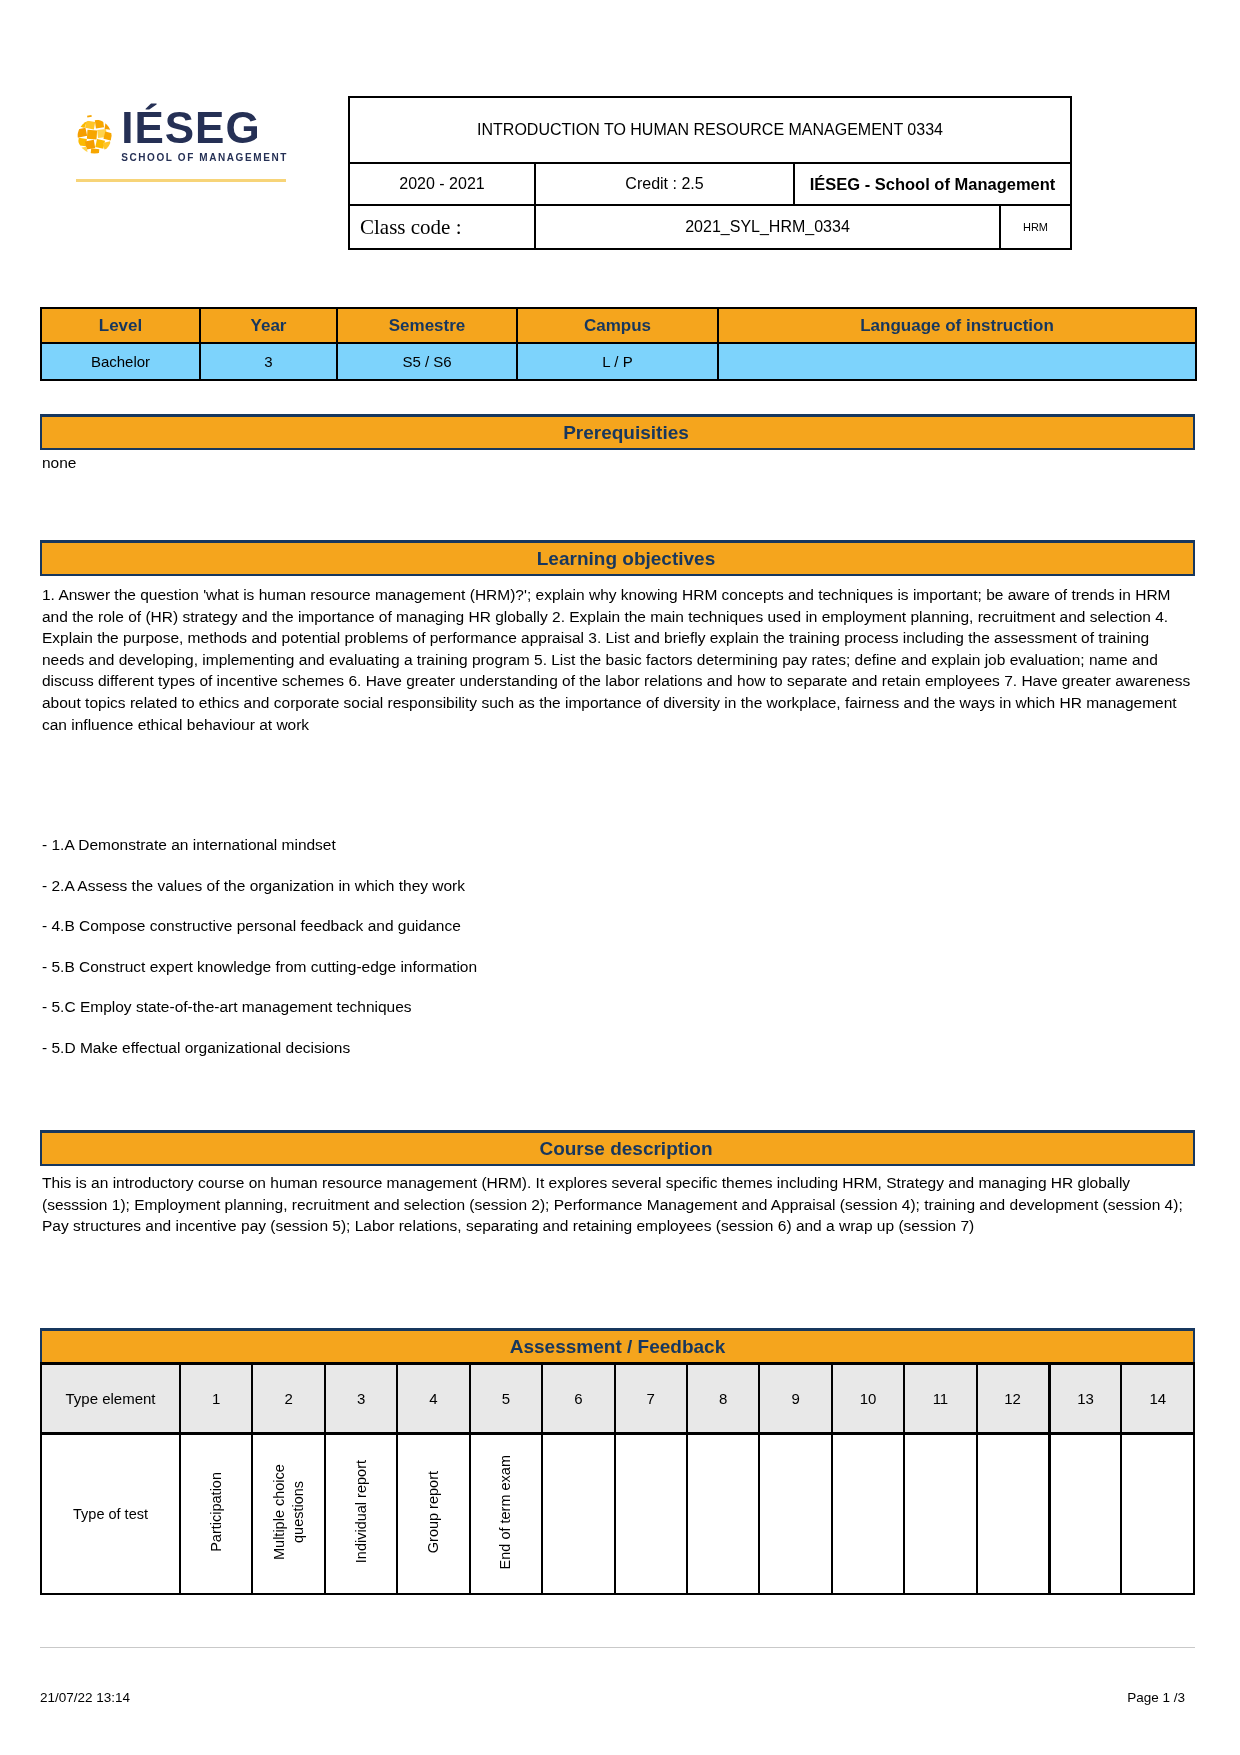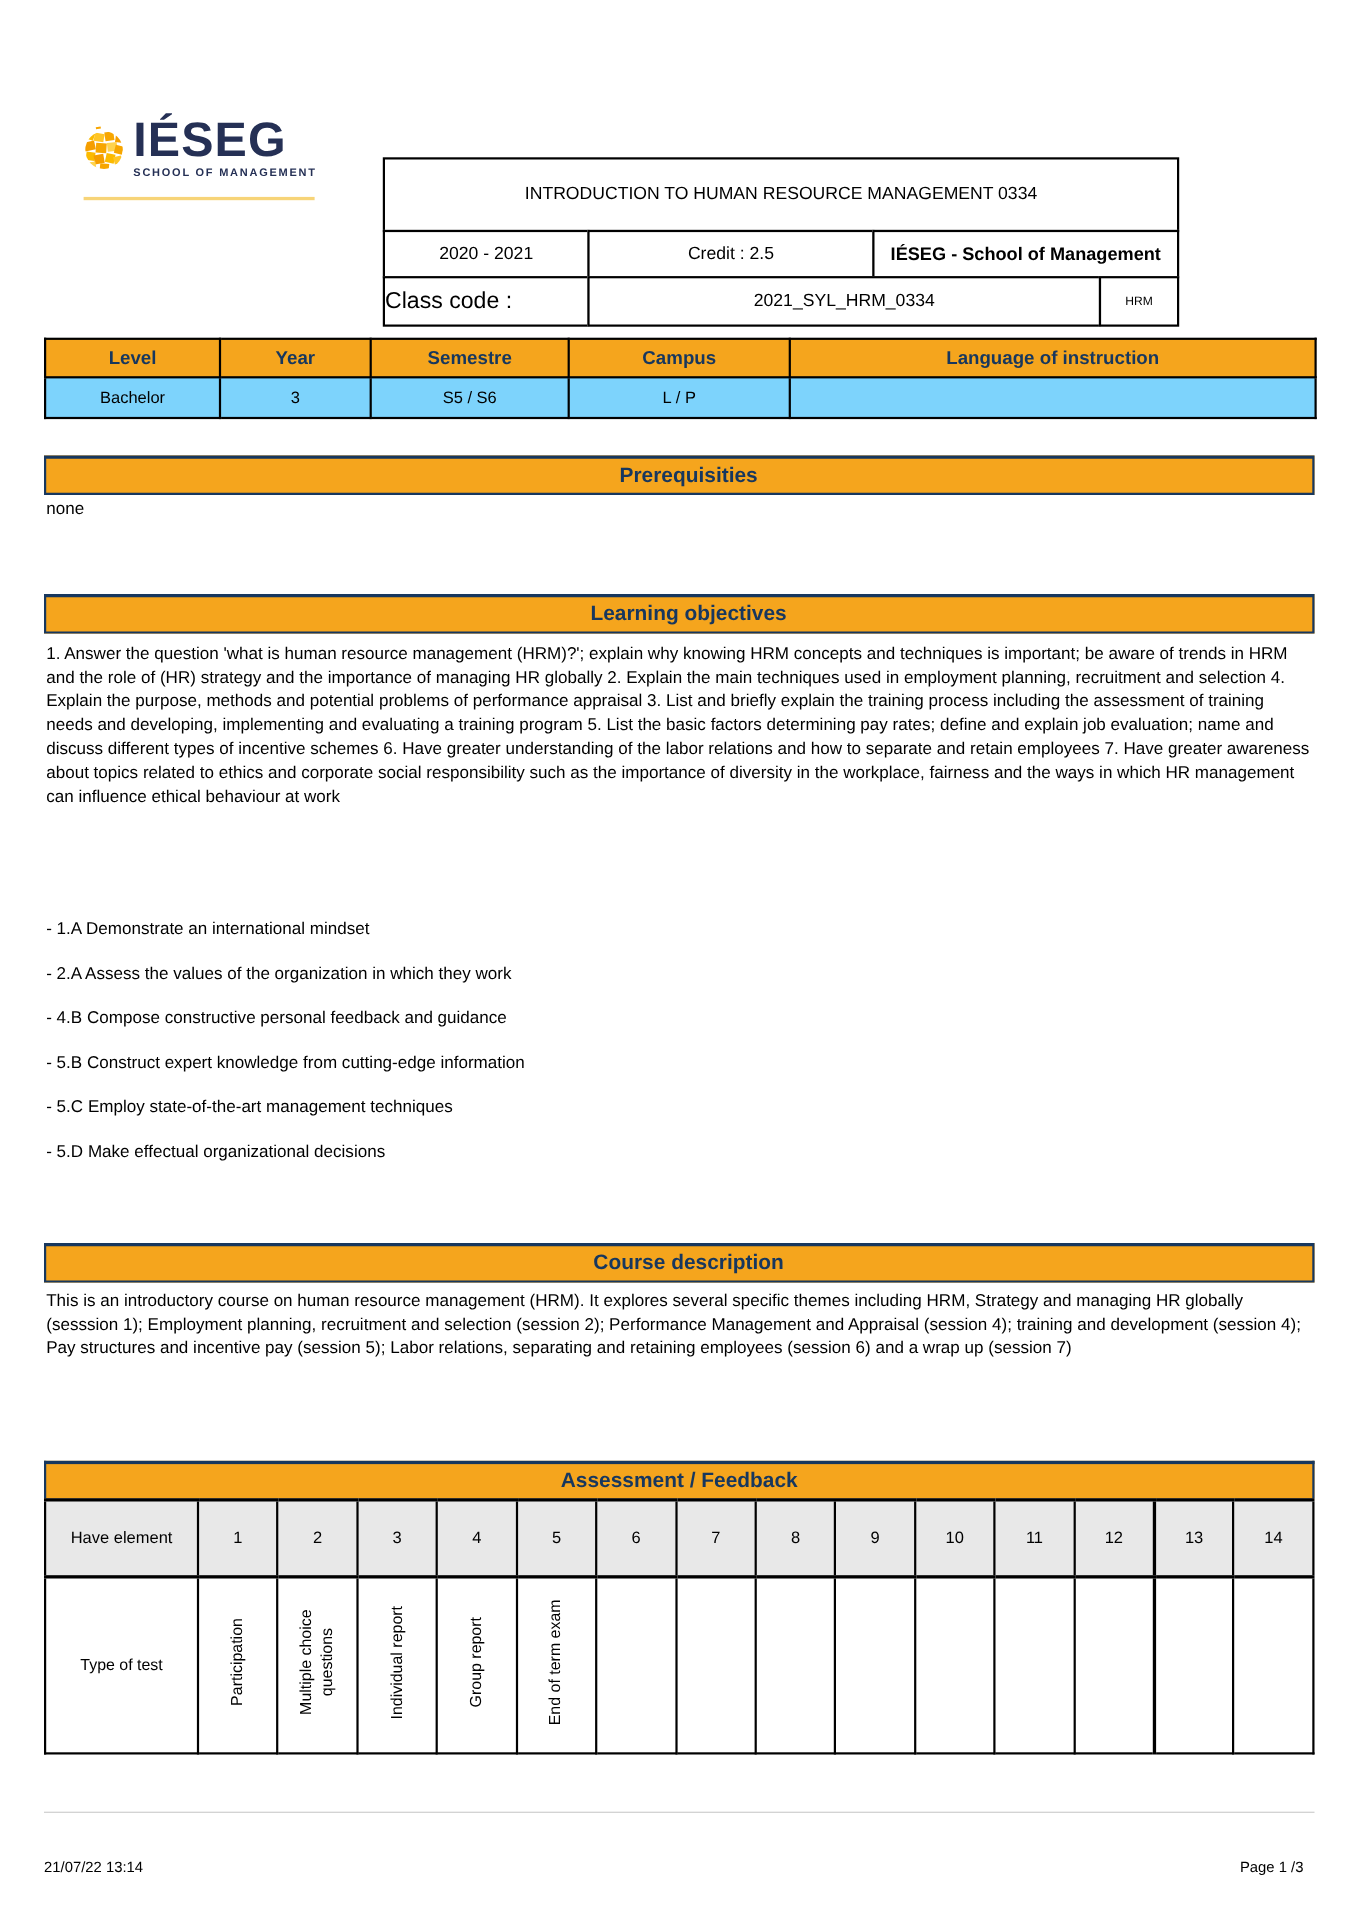--- a/index.html
+++ b/index.html
@@ -11,33 +11,33 @@
   
   .logo { position:absolute; left:76px; top:100px; width:212px; }
   .logo-row { display:flex; align-items:center; }
   .logo-textcol { margin-left:8px; }
   .logo-word { font-size:44px; font-weight:bold; color:#253055; line-height:0.95; letter-spacing:1px; }
   .logo-sub { font-size:10px; font-weight:bold; color:#253055; letter-spacing:1.6px; margin-top:3px; white-space:nowrap; }
   .logo-underline { height:3px; background:#F7D478; margin-top:9px; width:210px; }
 
   
   .title-table { position:absolute; left:348px; top:96px; width:724px; }
-  .tt-row { display:flex;margin-top:47px; }
+  .tt-row { display:flex; }
   .tt-row + .tt-row { margin-top:-2px; }
   .tt-cell {
     box-sizing:border-box; border:2px solid #000; background:#fff;
     display:flex; align-items:center; justify-content:center;
     font-size:16px; text-align:center;
   }
   .tt-cell + .tt-cell { margin-left:-2px; }
   .tt-title { width:724px; height:68px; }
   .tt-year { width:188px; height:44px; }
   .tt-credit { width:261px; height:44px; }
   .tt-school { width:279px; height:44px; font-weight:bold; font-size:16.5px; }
-  .tt-codelabel { width:188px; height:46px; font-size:21px; justify-content:flex-start; padding-left:0; }
+  .tt-codelabel { width:188px; height:46px; font-size:21px; justify-content:flex-start; padding-left:10px;font-family:Liberation Serif, serif; }
   .tt-codeval { width:467px; height:46px; }
   .tt-dept { width:73px; height:46px; font-size:11px; }
 
   
   .info-table { position:absolute; left:40px; top:307px; border-collapse:collapse; table-layout:fixed;border-radius:24px; }
   .info-table th, .info-table td { border:2px solid #000; box-sizing:border-box; text-align:center; }
   .info-table th { background:#F5A51D; color:#17375E; font-size:17px; font-weight:bold; height:35px; }
   .info-table td { height:37px; font-size:15px; background:#7dd3fc; }
 
   
@@ -191,21 +191,21 @@
           <col>
           <col>
           <col>
           <col>
           <col>
           <col>
           <col>
       </colgroup>
       <tbody>
           <tr class="num-row">
-        <td class="head-cell">Have element</td>
+        <td class="head-cell">Type element</td>
         <td>1</td>
         <td>2</td>
         <td>3</td>
         <td>4</td>
         <td>5</td>
         <td>6</td>
         <td>7</td>
         <td>8</td>
         <td>9</td>
         <td>10</td>

